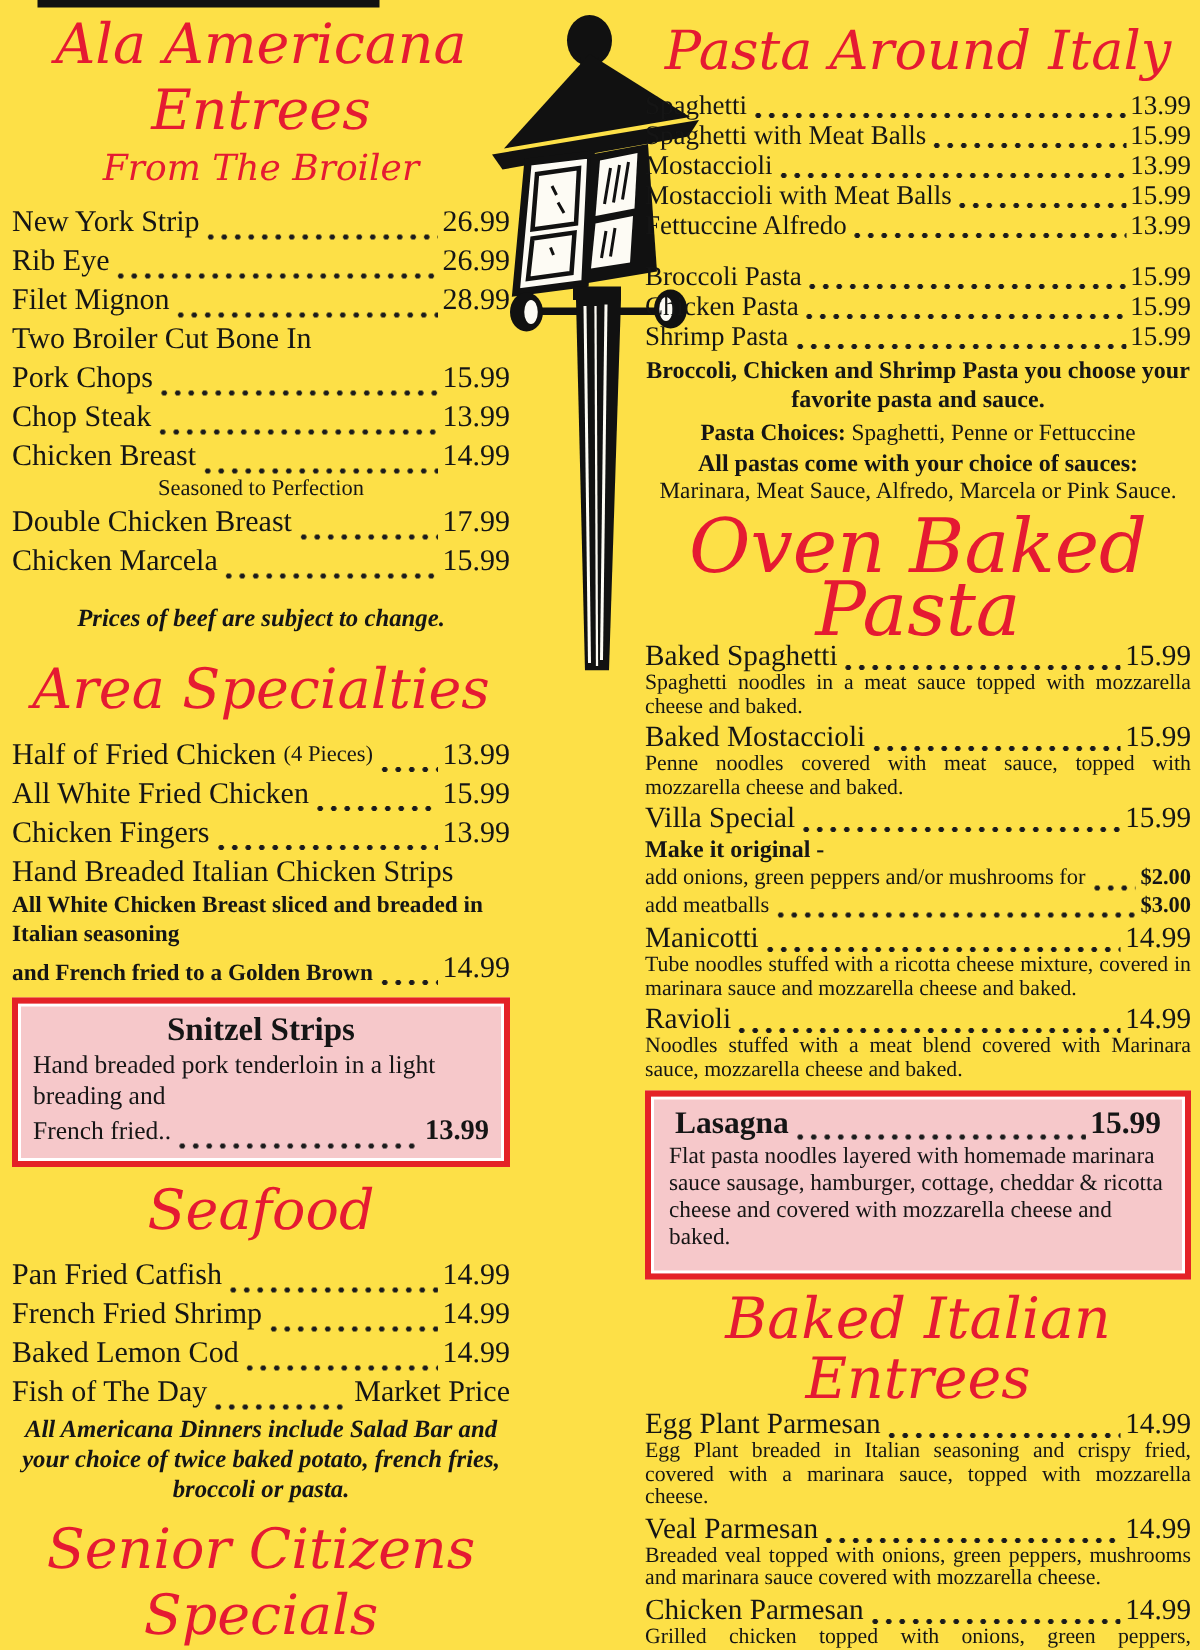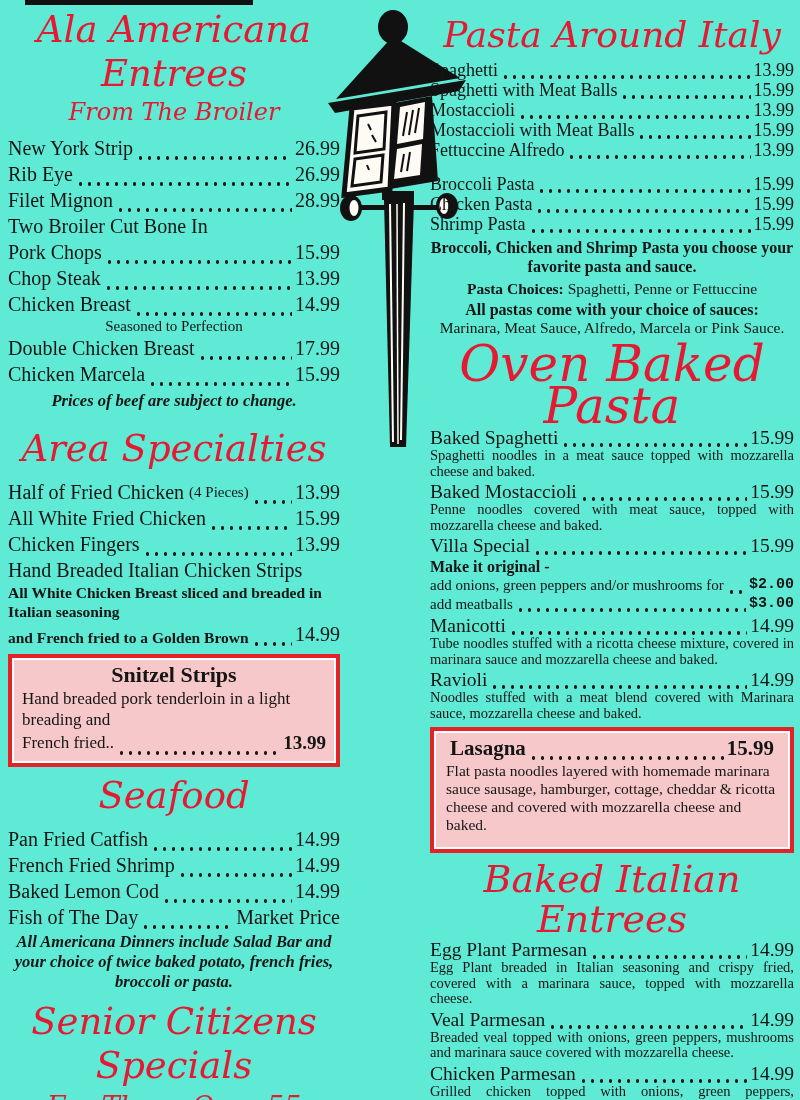--- a/index.html
+++ b/index.html
@@ -1,16 +1,16 @@
 <!DOCTYPE html>
 <html><head>
 <meta charset="utf-8">
 <style>
   html,body{margin:0;padding:0;background:#e9e6dc;}
-  .menu{position:relative;width:800px;height:1100px;background:#5eead4;color:#151515;
+  .menu{position:relative;width:800px;height:1100px;background:#fde047;color:#151515;
         font-family:"Liberation Serif",serif;overflow:hidden;margin:0 auto;}
   .top-fragment{position:absolute;left:25px;top:0;width:228px;height:5px;background:#111;}
   .lamp{position:absolute;left:326px;top:2px;width:148px;height:445px;}
 
   .col{position:absolute;top:0;}
   .col-left{left:8px;width:332px;padding-top:8px;}
   .col-right{left:430px;width:364px;padding-top:14px;}
 
   .script{font-family:"DejaVu Serif","Liberation Serif",serif;font-style:italic;font-weight:500;
           color:#e51a32;text-align:center;font-size:37px;line-height:44px;margin:0;}
@@ -21,21 +21,21 @@
   .row{display:flex;align-items:flex-end;}
   .leader{flex:1 1 auto;min-width:16px;height:18px;margin:0 3px;
           background-image:radial-gradient(circle, #1b1b1b 1.6px, transparent 2px);
           background-size:9px 6px;background-repeat:repeat-x;background-position:0 bottom;}
   .nm{white-space:nowrap;}
   .pr{white-space:nowrap;}
 
   .col-left .row{font-size:20px;line-height:26px;}
   .col-left .items{margin-top:8px;}
   .sm-note{font-size:15px;line-height:18px;text-align:center;}
-  .foot{font-weight:bold;font-style:italic;text-align:center;font-size:16.5px;line-height:20px;margin-top:4px;}
+  .foot{font-weight:bold;font-style:italic;text-align:center;font-size:16.5px;line-height:20px;margin-top:15px;}
   .small-bold{font-weight:600;font-size:15.5px;line-height:19px;}
   .name-note{font-size:15px;} .mt16{margin-top:16px;} .mt8{margin-top:8px;}
   .mt6{margin-top:6px;} .mt4{margin-top:4px;} .mt2{margin-top:2px;}
 
   .sbox{border:4px solid #e42227;background:#f6c8ca;box-shadow:inset 0 0 0 2px #ffffff;
         padding:4px 10px 7px;margin:7px 0;}
   .sbox .bt{font-weight:bold;font-size:22px;line-height:26px;text-align:center;}
   .sbox .bd{font-size:17px;line-height:21px;}
   .sbox .row .nm{font-size:17px;}
   .sbox .row .pr{font-size:19px;font-weight:600;}
@@ -43,21 +43,21 @@
   
   .p-row{font-size:18px;line-height:20px;}
   .col-right .leader{height:14px;}
   .gap{height:14px;}
   .c-bold{font-weight:bold;text-align:center;font-size:16px;line-height:19px;}
   .c-reg{text-align:center;font-size:15.5px;line-height:18px;}
   .r-item{font-size:19.5px;line-height:21px;}
   .r-desc{font-size:14.5px;line-height:15.5px;text-align:justify;}
   .make-label{font-weight:bold;font-size:16px;line-height:18px;margin-top:2px;}
   .addon{font-size:15px;line-height:18.5px;}
-  .addon .pr{font-weight:bold;font-family:Liberation Mono, monospace;}
+  .addon .pr{font-weight:bold;}
   .rbox{border:4px solid #e42227;background:#f6c8ca;box-shadow:inset 0 0 0 2px #ffffff;
         padding:5px 12px 15px;margin:6px 0;}
   .rbox .row{font-weight:bold;font-size:21px;line-height:25px;padding:0 4px;}
   .rbox .bd{font-size:15.5px;line-height:18px;margin-top:1px;}
 </style>
 </head>
 <body>
 
 <div class="menu">
   <div class="top-fragment"></div>

